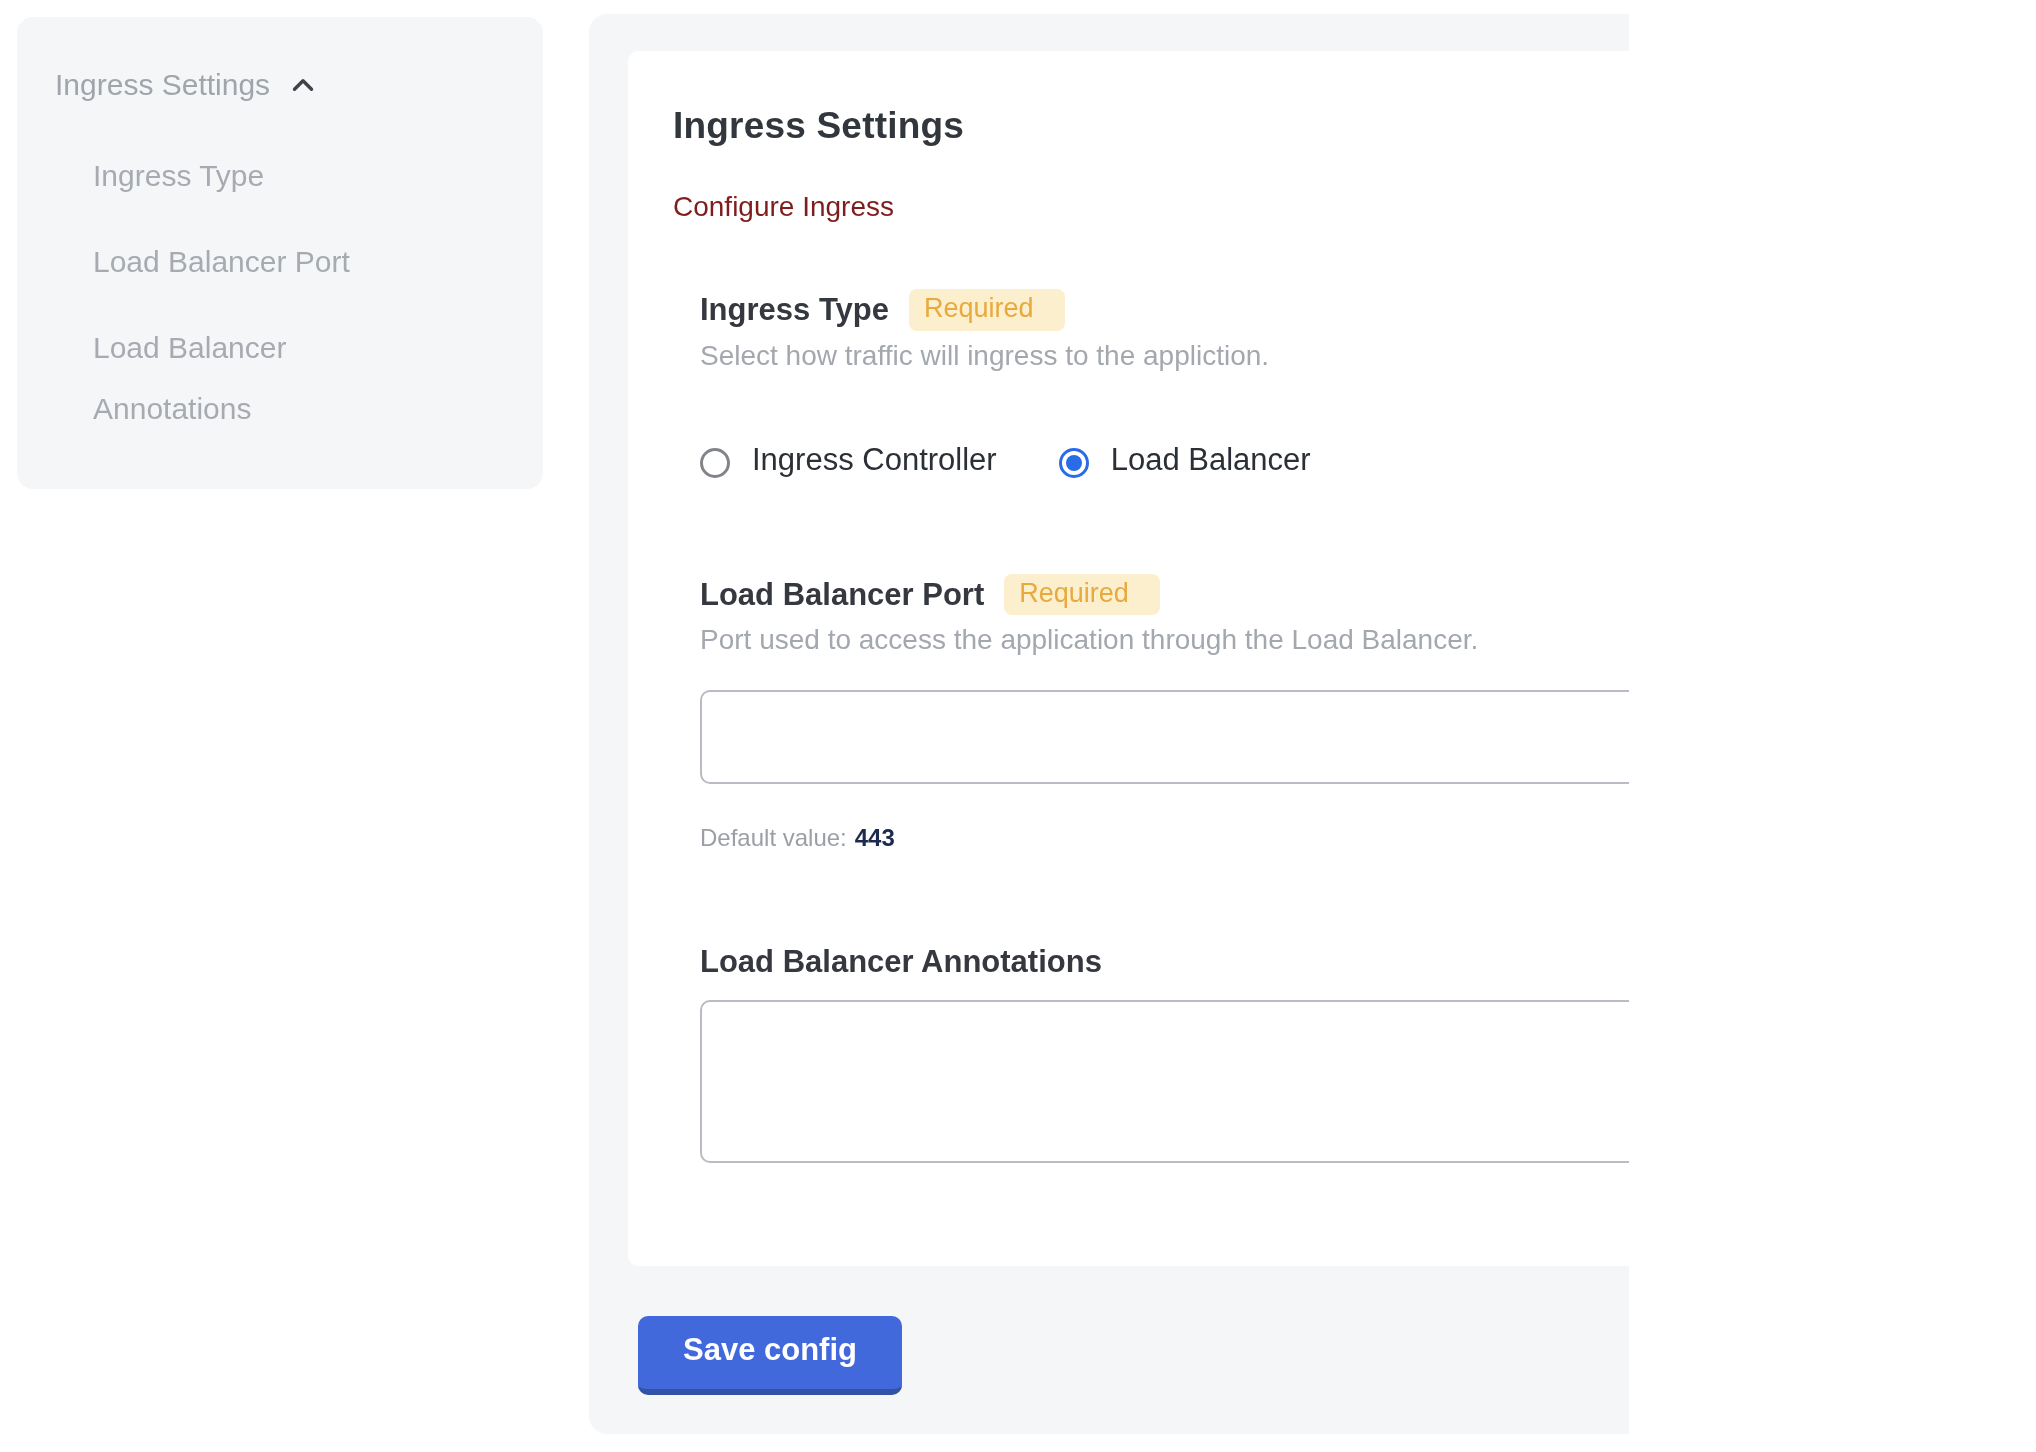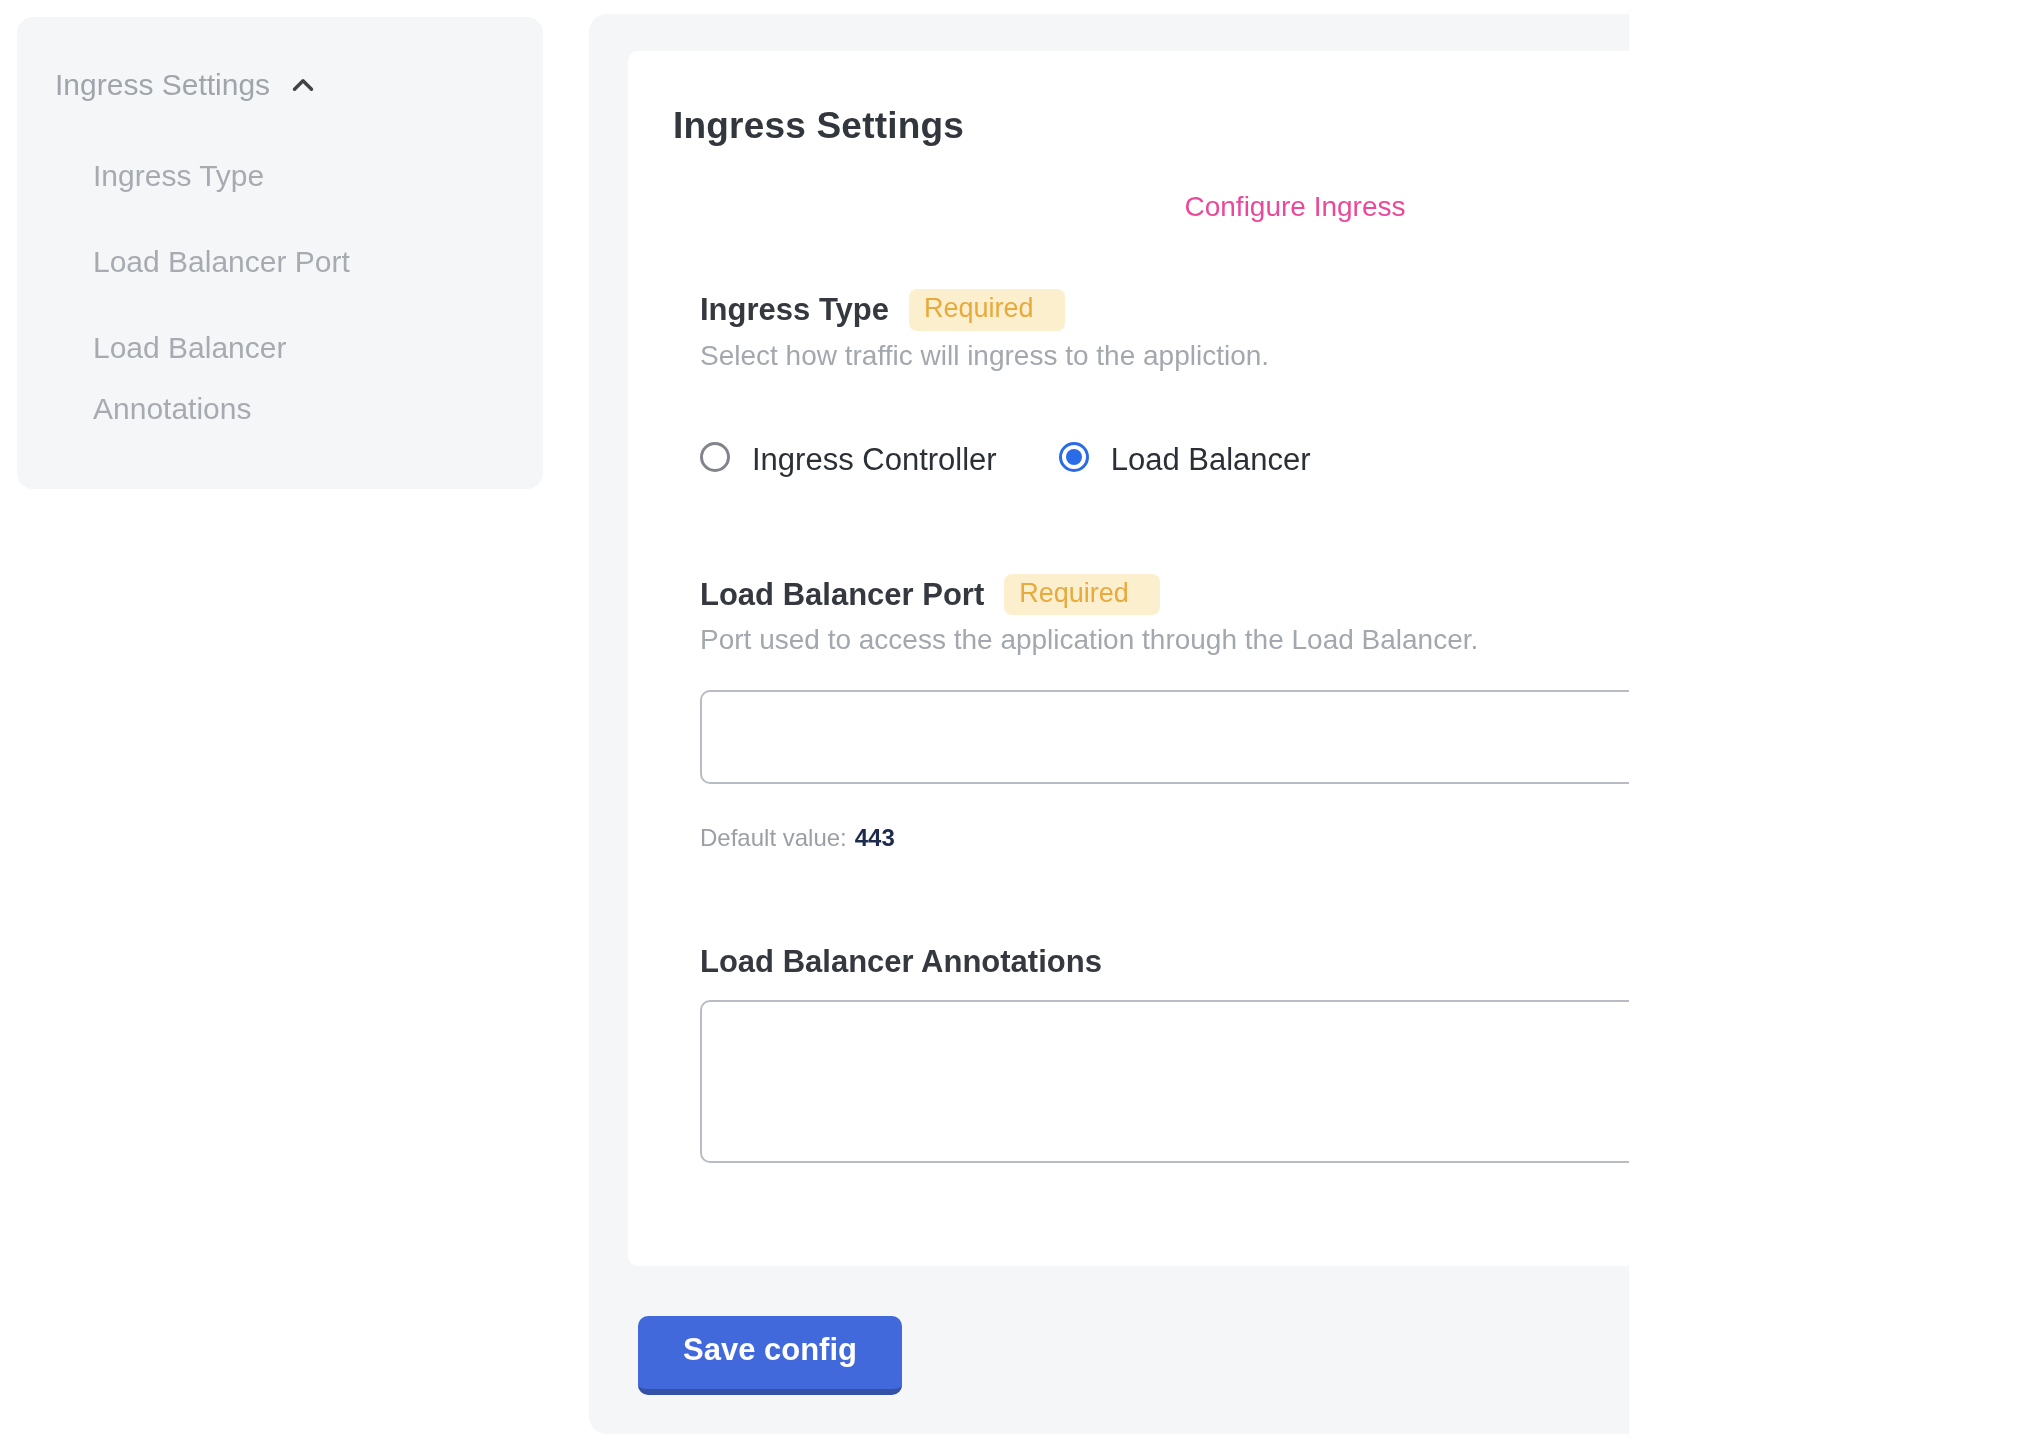--- a/index.html
+++ b/index.html
@@ -26,35 +26,35 @@
   
   .main-panel {
     position: absolute; left: 589px; top: 14px; width: 1427px; height: 1420px;
     background: #f5f6f8; border-radius: 18px; padding: 37px 37px 0 39px;
   }
   .card {
     width: 1351px; height: 1215px; background: #ffffff; border-radius: 10px;
     padding: 54px 62px 0 45px;
   }
   .card h1 { font-size: 37px; font-weight: bold; color: #32373d; letter-spacing: 0.2px; }
-  .card .subtitle { margin-top: 44px; font-size: 28px; color: #ec4899; text-align: center; }
+  .card .subtitle { margin-top: 44px; font-size: 28px; color: #7f1d1d; }
 
   .section { margin-left: 27px; width: 1217px; }
   .section.first { margin-top: 66px; }
   .sec-title-row { display: flex; align-items: center; gap: 20px; }
   .sec-title { font-size: 31px; font-weight: 600; color: #35393f; }
   .badge {
     background: #fbefcd; color: #e8a93d; font-size: 27px;
     padding: 5px 31px 7px 15px; border-radius: 8px; line-height: 1.1;
   }
   .sec-desc { margin-top: 9px; font-size: 28px; color: #a3a8af; }
 
   
   .radio-row { margin-top: 70px; display: flex; align-items: center; gap: 62px; }
-  .radio-option { display: flex; align-items: flex-start; gap: 22px; cursor: pointer; }
+  .radio-option { display: flex; align-items: flex-end; gap: 22px; cursor: pointer; }
   .radio-circle {
     width: 30px; height: 30px; border-radius: 50%; position: relative;
     flex: 0 0 auto; background: #ffffff;
   }
   .radio-circle.unchecked { border: 3px solid #81858b; }
   .radio-circle.checked { border: 3px solid #2a6be8; }
   .radio-circle.checked::after {
     content: ""; position: absolute; left: 50%; top: 50%;
     width: 16px; height: 16px; border-radius: 50%; background: #2a6be8;
     transform: translate(-50%, -50%);

